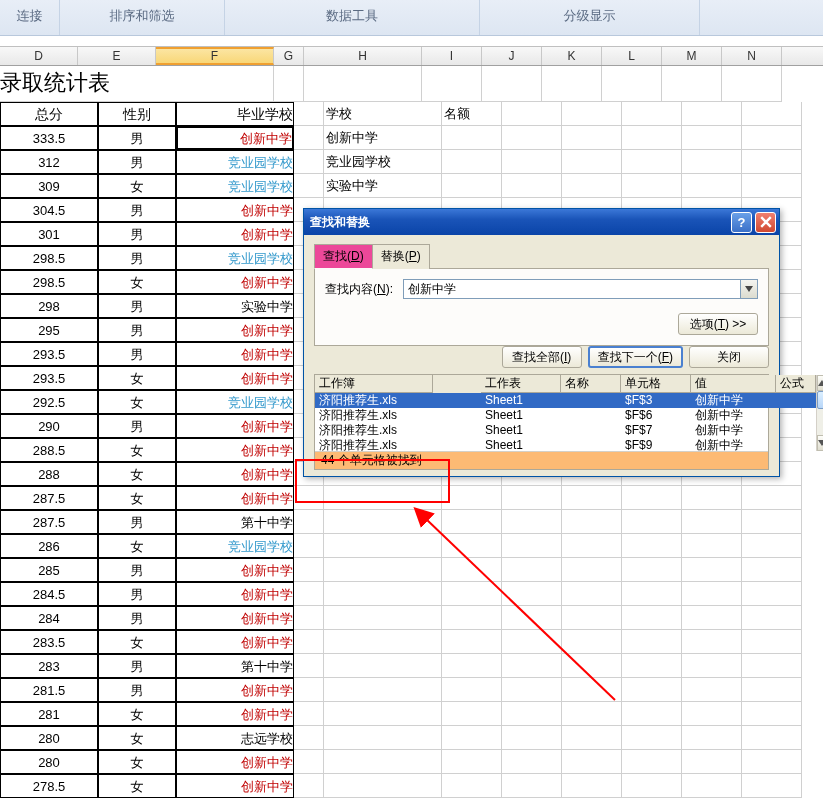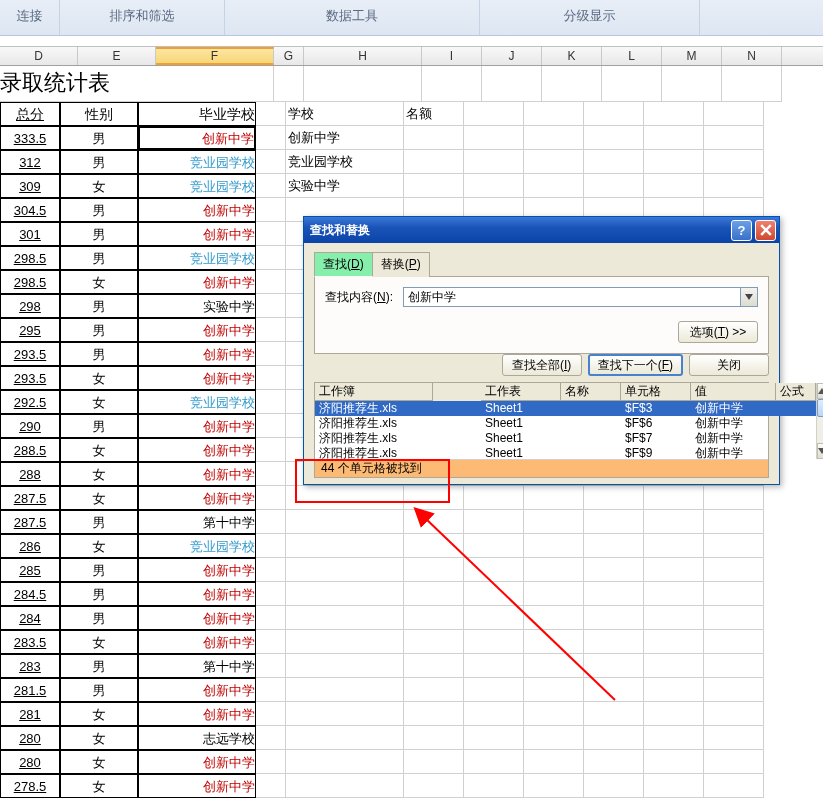--- a/index.html
+++ b/index.html
@@ -83,21 +83,21 @@
     font-family: "SimSun", serif;
   }
   .header-cell {
     font-size: 14px;
     border: 1px solid #000 !important;
     font-weight: normal;
   }
   .data-cell-border {
     border: 1px solid #000 !important;
   }
-  .col-D { width: 60px; text-decoration: underline; }
+  .col-D { width: 98px; }
   .col-E { width: 78px; }
   .col-F { width: 118px; text-align: right; }
   .col-G { width: 30px; }
   .col-H { width: 118px; }
   .col-I { width: 60px; }
   .col-J { width: 60px; }
   .col-K { width: 60px; }
   .col-L { width: 60px; }
   .col-M { width: 60px; }
   .col-N { width: 60px; }
@@ -106,21 +106,21 @@
   .blue-text { color: #3399cc; }
   .selected-cell {
     border: 2px solid #000 !important;
     line-height: 21px;
   }
 
   
   .dialog {
     position: absolute;
     left: 303px;
-    top: 216px;
+    top: 208px;
     width: 477px;
     background: #ece9d8;
     border: 1px solid #0053a6;
     box-shadow: 2px 2px 6px rgba(0,0,0,0.3);
     font-size: 12px;
   }
   .dialog-titlebar {
     height: 26px;
     background: linear-gradient(#3b78d8, #1a54b8 40%, #0a44a8);
     color: #fff;
@@ -157,21 +157,21 @@
   .tab {
     padding: 3px 8px;
     border: 1px solid #aca899;
     border-bottom: none;
     background: #ece9d8;
     margin-right: -1px;
     position: relative;
     top: 1px;
   }
   .tab.active {
-    background: #86efac;
+    background: #ec4899;
     border-bottom: 1px solid #fdfcfa;
     z-index: 1;
   }
   .tab u { text-decoration: underline; }
 
   .tab-content {
     background: #fdfcfa;
     border: 1px solid #aca899;
     border-top: none;
     padding: 10px;

